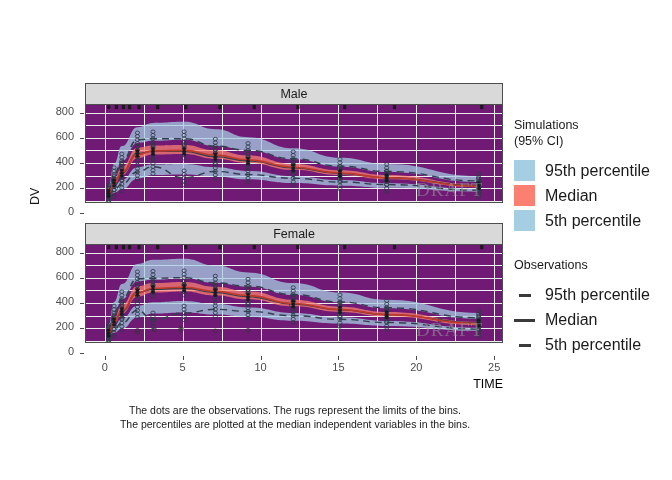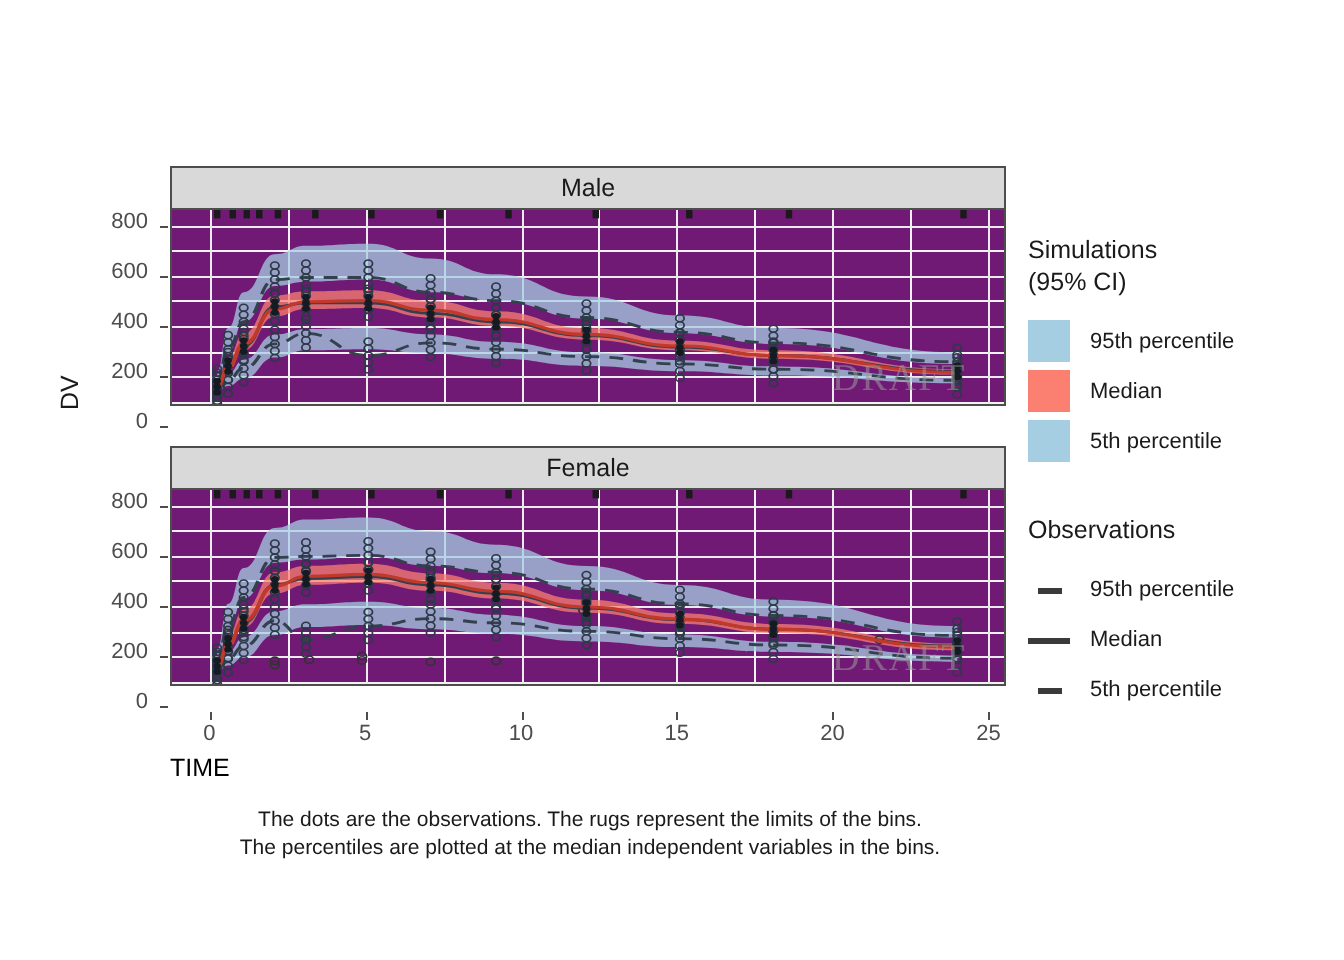--- a/index.html
+++ b/index.html
@@ -12,21 +12,21 @@
 
   
   .title{position:absolute;left:86px;top:31px;font-size:14px;color:#1a1a1a;}
   .subtitle{position:absolute;left:86px;top:57px;font-size:12.5px;color:#1a1a1a;}
 
   
   .ylab{
     position:absolute;left:28px;top:205px;font-size:12.5px;color:#1a1a1a;
     transform:rotate(-90deg);transform-origin:left top;white-space:nowrap;
   }
-  .xlab-inner{position:absolute;left:85px;width:418px;top:377px;text-align:left;font-size:12.5px;}
+  .xlab-inner{position:absolute;left:85px;width:418px;top:377px;text-align:right;font-size:12.5px;}
 
   
   .panel{position:absolute;left:85px;width:418px;}
   .strip{
     height:22px;background:#d9d9d9;border:1px solid #4d4d4d;
     display:flex;align-items:center;justify-content:center;
     font-size:12.5px;color:#1a1a1a;box-sizing:border-box;
   }
   .plotbox{
     position:relative;height:98px;background:#701a75;
@@ -53,21 +53,21 @@
   .xtick-label{position:absolute;width:30px;text-align:center;font-size:11px;color:#4d4d4d;top:361px;}
   .xtick-mark{position:absolute;width:1px;height:4px;background:#4d4d4d;top:356px;}
 
   
   .legend{position:absolute;left:514px;}
   .legend-title{font-size:12.5px;color:#1a1a1a;line-height:1.25;margin-bottom:9px;}
   .legend-row{display:flex;align-items:center;height:25px;}
   .key-swatch{width:21px;height:21px;margin-right:10px;flex:none;}
   .key-line{width:21px;margin-right:10px;flex:none;display:flex;align-items:center;justify-content:center;}
   .key-line i{display:block;height:3px;background:#3a3a3a;}
-  .key-label{font-size:11px;color:#1a1a1a;white-space:nowrap;}
+  .key-label{font-size:16px;color:#1a1a1a;white-space:nowrap;}
 
   
   .caption{
     position:absolute;left:85px;width:420px;top:403px;
     text-align:center;font-size:10.5px;color:#1a1a1a;line-height:1.35;
   }
 </style>
 </head>
 <body>
 

